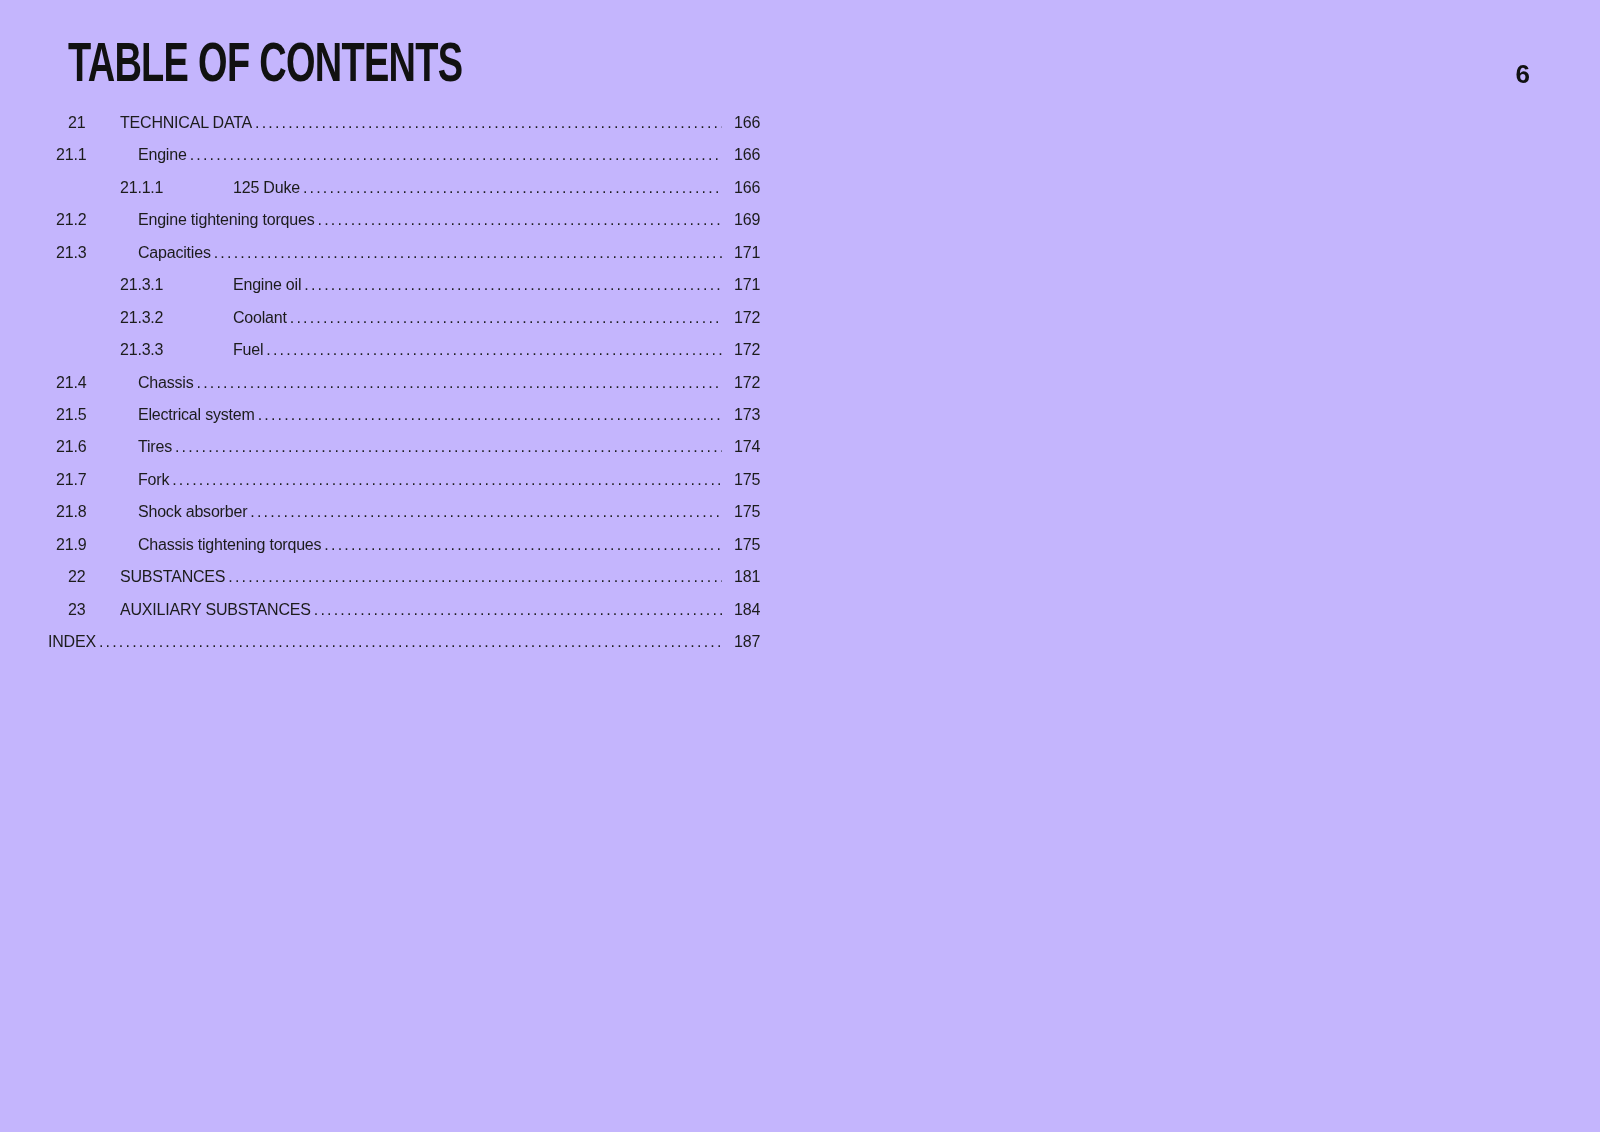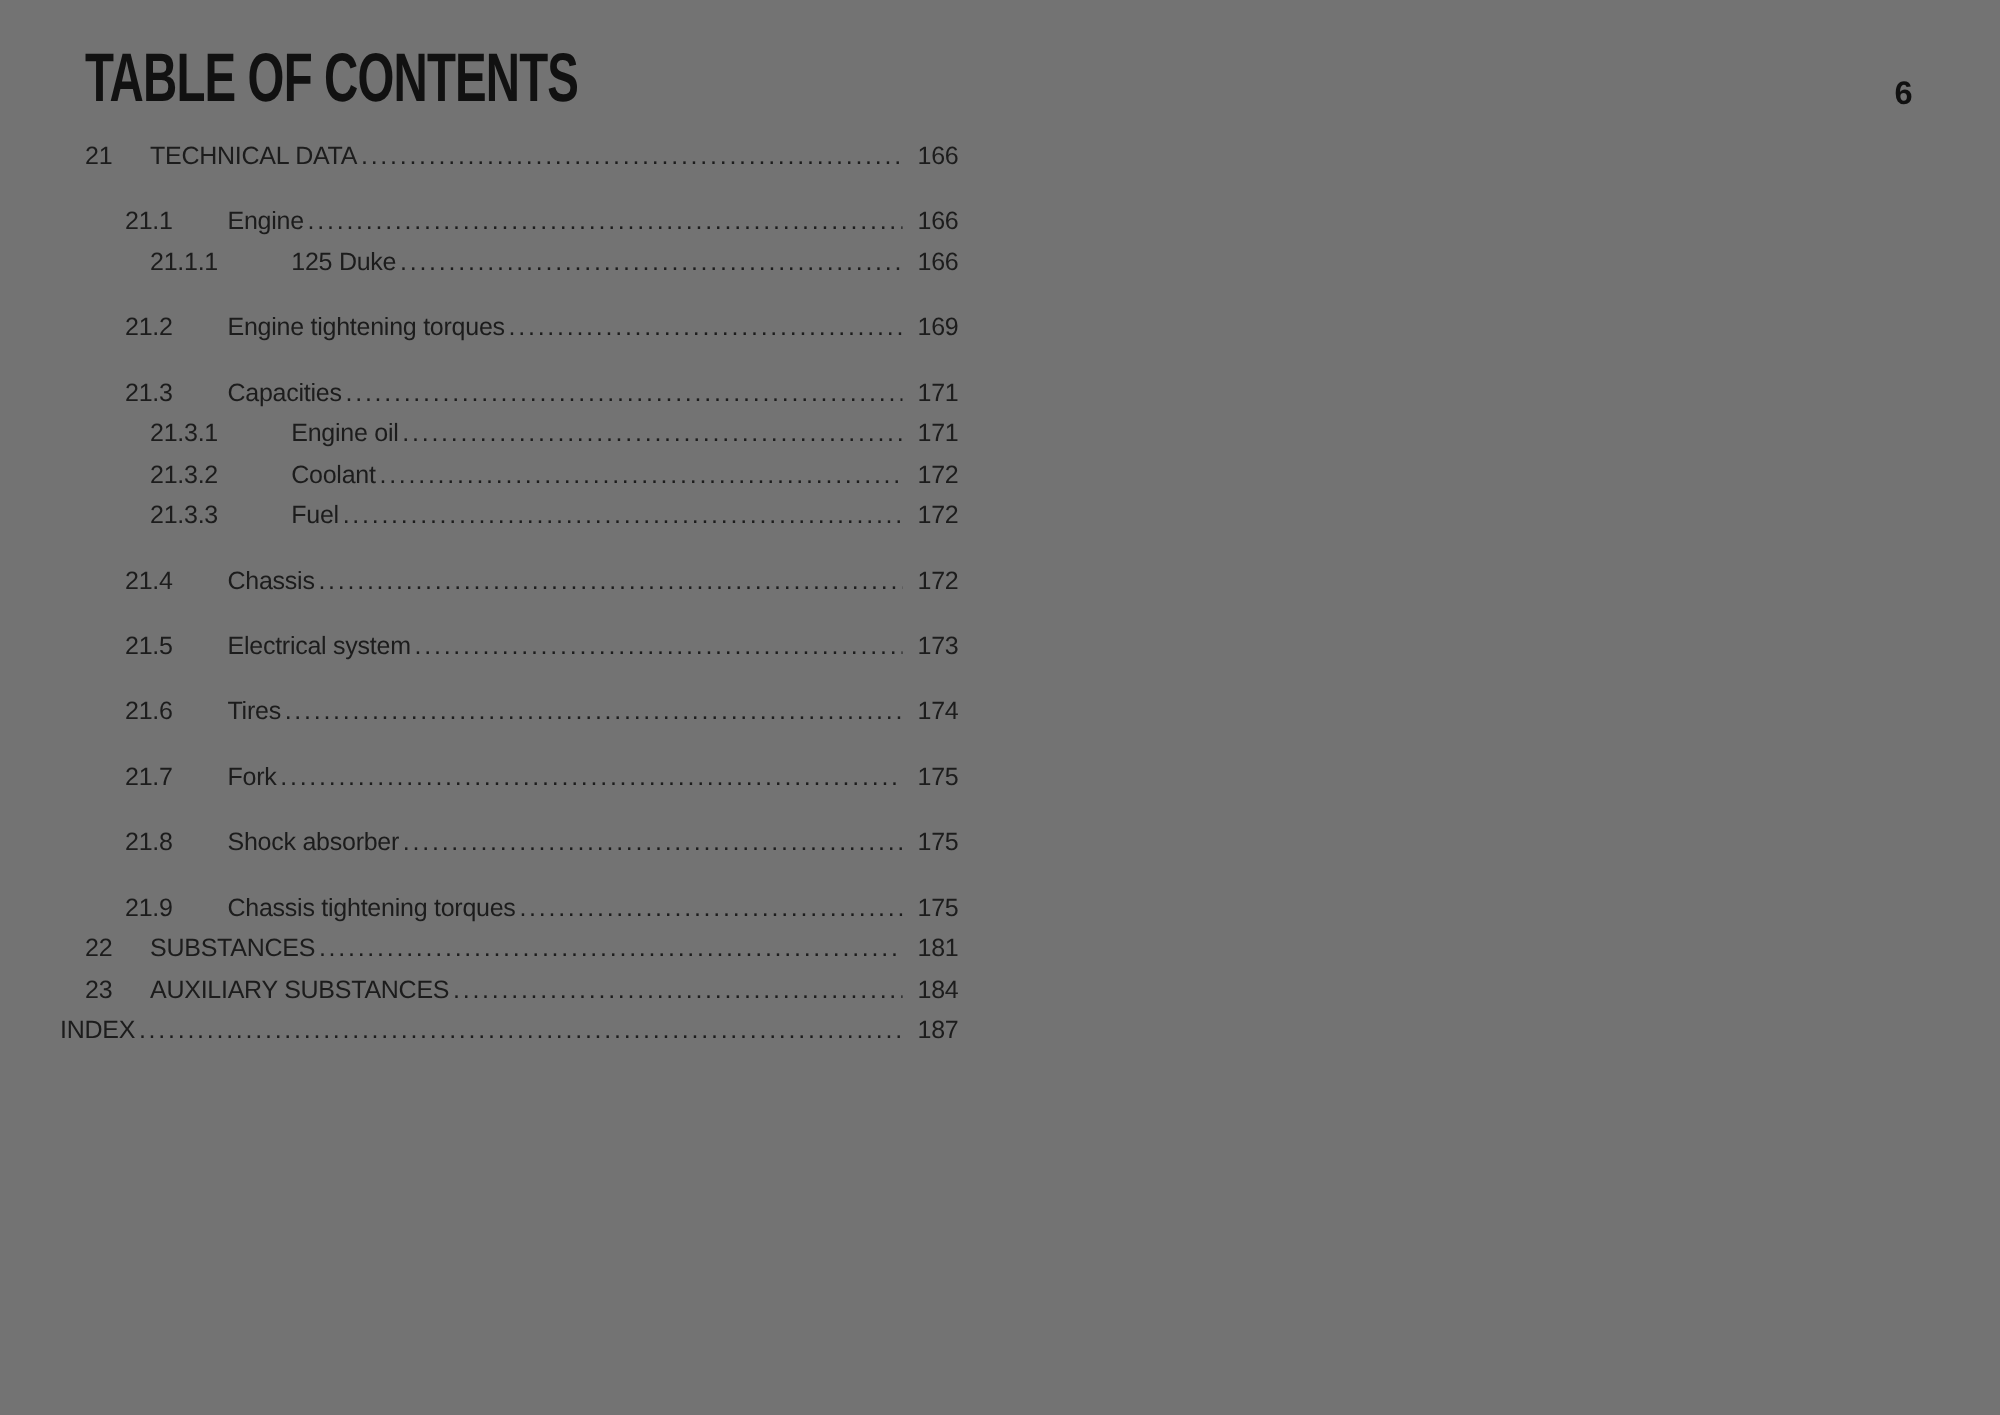--- a/index.html
+++ b/index.html
@@ -9,21 +9,21 @@
     width: 1600px;
     height: 1132px;
     overflow: hidden;
     font-family: "Liberation Sans", sans-serif;
     color: #1c1c1c;
   }
   .page {
     position: relative;
     width: 1600px;
     height: 1132px;
-    background: #737373;
+    background: #c4b5fd;
   }
   .title {
     position: absolute;
     left: 68px;
     top: 35px;
     margin: 0;
     font-size: 55px;
     line-height: 1;
     font-weight: 700;
     letter-spacing: -1px;
@@ -44,30 +44,30 @@
   .toc {
     position: absolute;
     left: 0;
     top: 114px;
     width: 780px;
   }
   .row {
     display: flex;
     align-items: baseline;
     height: 32.45px;
-    font-size: 20px;
+    font-size: 16px;
     letter-spacing: -0.2px;
     white-space: nowrap;
   }
   .num {
     flex: 0 0 auto;
   }
   .lvl1 { padding-left: 68px; }
   .lvl1 .num { width: 52px; }
-  .lvl2 { padding-left: 100px; margin-top: 20px; }
+  .lvl2 { padding-left: 56px; }
   .lvl2 .num { width: 82px; }
   .lvl3 { padding-left: 120px; }
   .lvl3 .num { width: 113px; }
   .lvl0 { padding-left: 48px; }
   .label {
     flex: 0 0 auto;
     padding-right: 3px;
   }
   .leader {
     flex: 1 1 auto;

